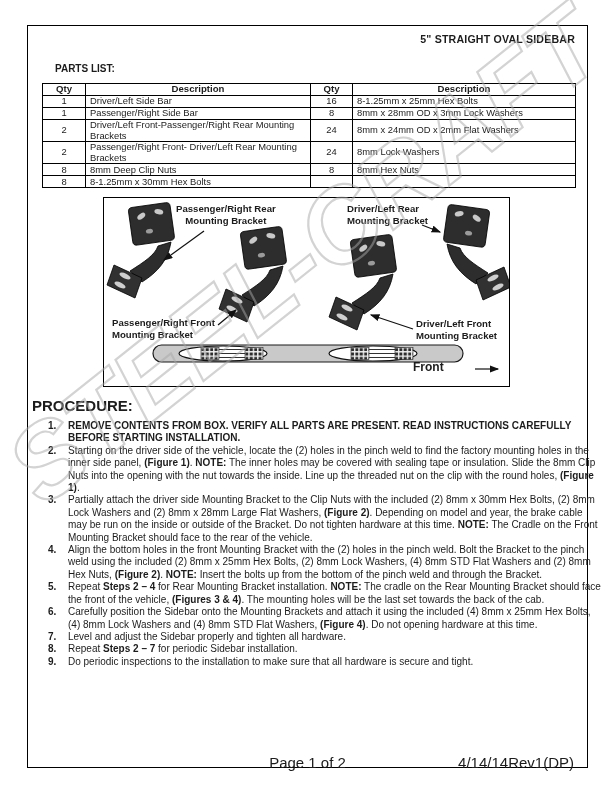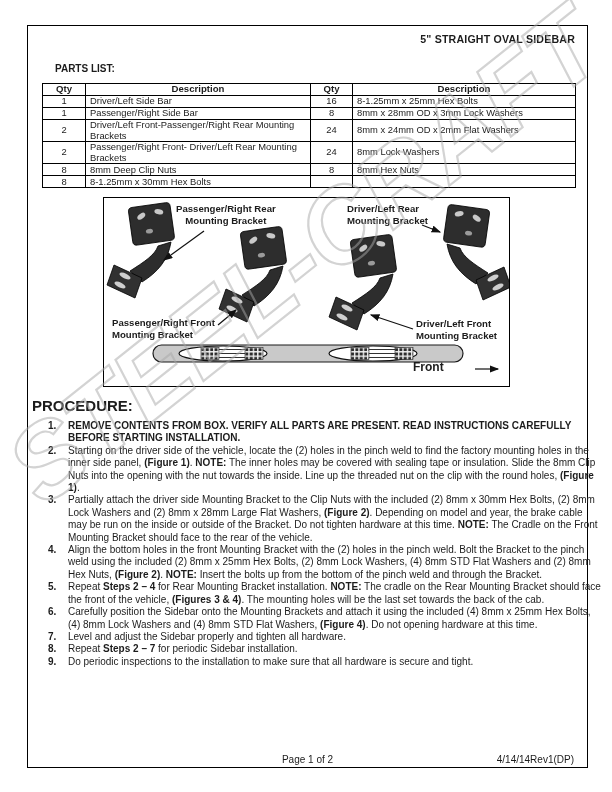--- a/index.html
+++ b/index.html
@@ -29,21 +29,21 @@
   .lbl-front-left{left:312px;top:120px;width:95px;}
   .front-label{position:absolute;left:309px;top:162px;font-weight:bold;font-size:12px;}
 
   .procedure-heading{position:absolute;top:371px;left:4px;font-weight:bold;font-size:15px;}
   .procedure-list{position:absolute;top:394px;left:20px;width:554px;font-size:10px;line-height:12.4px;}
   .step{display:flex;}
   .step-num{flex:0 0 20px;width:20px;font-weight:bold;}
   .step-text{flex:1;}
   .b{font-weight:bold;}
 
-  .footer{position:absolute;left:0;right:0;top:728px;height:14px;font-size:10px;}
+  .footer{position:absolute;left:0;right:0;top:728px;height:14px;font-size:15px;}
   .footer-page{position:absolute;left:0;right:0;text-align:center;}
   .footer-rev{position:absolute;right:13px;top:0;}
 
   .watermark{position:absolute;left:-85px;top:165px;width:720px;height:130px;line-height:130px;
              transform:rotate(-38.5deg);font-style:italic;font-weight:bold;font-size:104px;
              text-align:center;color:transparent;-webkit-text-stroke:2.2px #a8a8a8;
              opacity:.5;pointer-events:none;z-index:6;white-space:nowrap;}
 </style>
 </head>
 <body>

